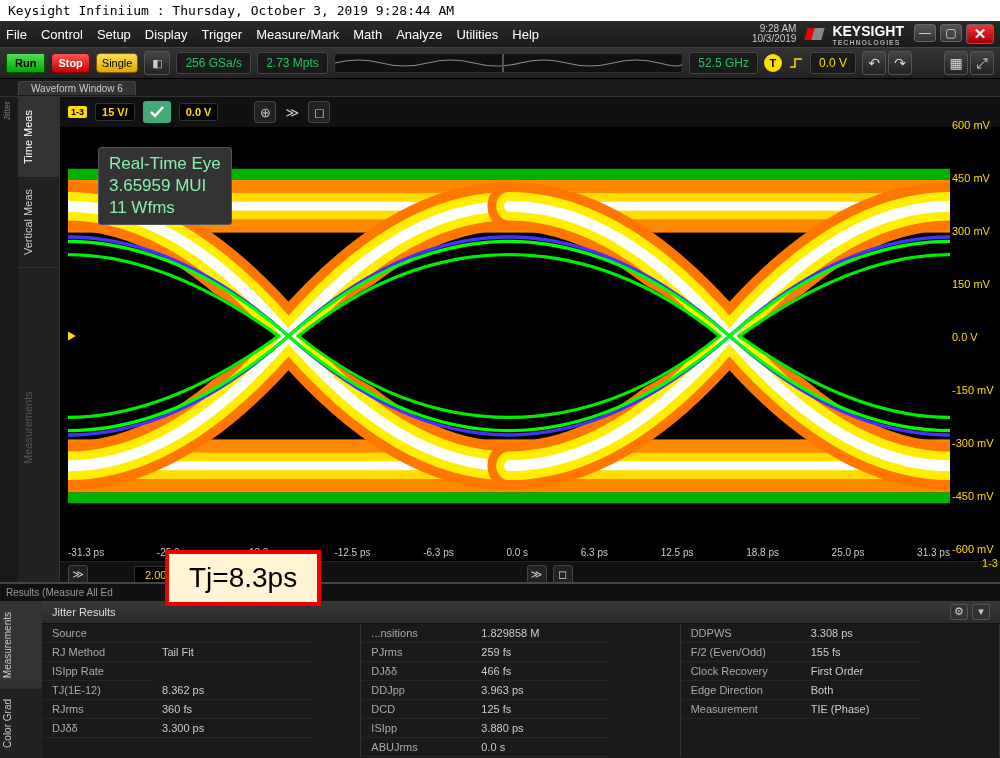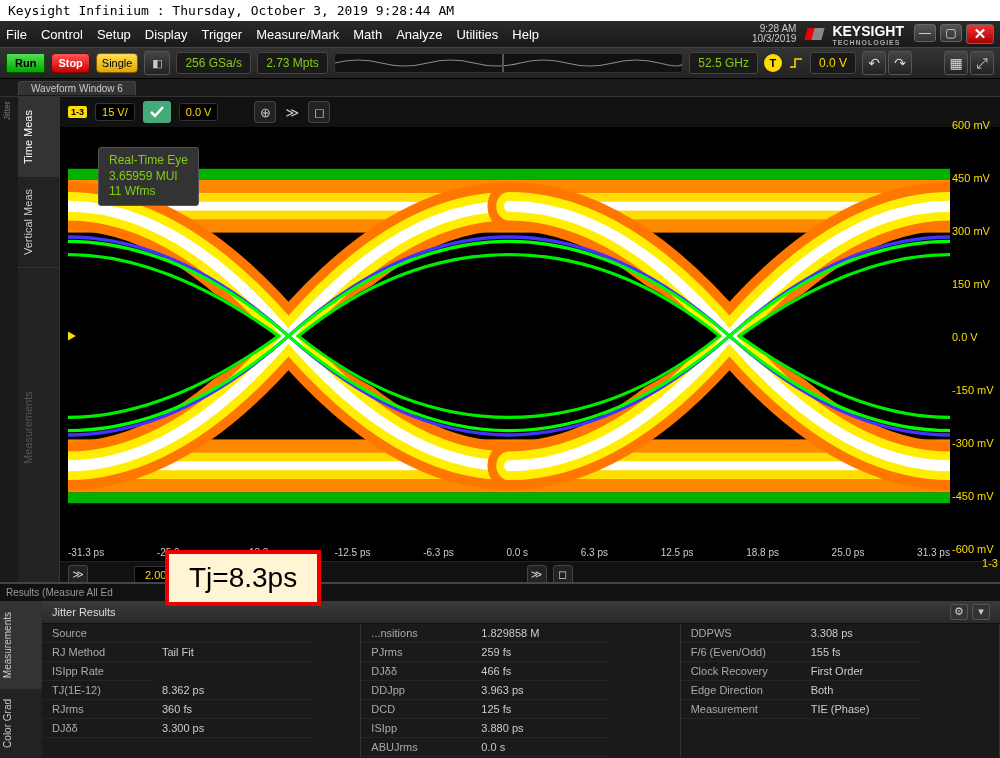--- a/index.html
+++ b/index.html
@@ -18,21 +18,21 @@
 .brand-sub { font-size: 7px; color: #aaa; display:block; letter-spacing:1px; }
 .winbtns { display: flex; gap: 4px; }
 .winbtn { width: 22px; height: 18px; background: linear-gradient(#555,#333); border:1px solid #666; border-radius:3px; display:flex; align-items:center; justify-content:center; color:#ddd; font-size:12px; cursor:pointer;}
 .winbtn.close { background: linear-gradient(#e33,#a00); color:#fff; font-weight:bold; width:28px; height:20px; font-size:15px;}
 
 
 .toolbar { background: linear-gradient(#333,#222); display:flex; align-items:center; height:32px; padding:0 6px; gap:6px; border-top:1px solid #444; border-bottom:1px solid #000;}
 .btn-run { background:linear-gradient(#5d5,#0a0); color:#000; font-weight:bold; padding:3px 8px; border-radius:0; border:1px solid #050; cursor:pointer; font-size:11px;}
 .btn-stop { background:linear-gradient(#f55,#c00); color:#fff; font-weight:bold; padding:3px 6px; border-radius:4px; border:1px solid #800; cursor:pointer; font-size:11px;}
 .btn-single { background:linear-gradient(#fd5,#da0); color:#000; padding:3px 5px; border-radius:4px; border:1px solid #850; cursor:pointer; font-size:11px;}
-.tool-field { background:#1a1a1a; border:1px solid #444; border-radius:3px; padding:3px 8px; color:#84cc16; font-size:12px; }
+.tool-field { background:#1a1a1a; border:1px solid #444; border-radius:3px; padding:3px 8px; color:#22c55e; font-size:12px; }
 .tool-icon-btn { width:26px; height:24px; background:linear-gradient(#444,#222); border:1px solid #555; border-radius:3px; display:flex; align-items:center; justify-content:center; cursor:pointer; color:#ccc;}
 .wave-preview { flex:1; height:20px; background:#111; border:1px solid #333; border-radius:3px; position:relative; display:flex; align-items:center; justify-content:center;}
 .trig-badge { background:#fd0; color:#000; width:18px; height:18px; border-radius:50%; display:flex; align-items:center; justify-content:center; font-weight:bold; font-size:11px;}
 .nav-btns { display:flex; gap:2px; }
 .nav-btn { width:24px; height:24px; background:linear-gradient(#444,#222); border:1px solid #555; border-radius:3px; display:flex; align-items:center; justify-content:center; cursor:pointer; color:#ddd; font-size:14px;}
 
 
 .tab-strip { background:#1a1a1a; height:18px; display:flex; align-items:center; padding-left:18px; border-bottom:1px solid #333;}
 .tab { background:#333; color:#ccc; padding:1px 12px; font-size:10px; border-radius:3px 3px 0 0; border:1px solid #444; border-bottom:none; cursor:pointer;}
 
@@ -42,29 +42,29 @@
 .side-tabs { width:42px; background:#222; display:flex; flex-direction:column; border-right:1px solid #333; }
 .side-tab { writing-mode:vertical-rl; transform:rotate(180deg); padding:12px 4px; color:#ccc; font-size:11px; cursor:pointer; border-bottom:1px solid #333; text-align:center;}
 .side-tab.active { background:#333; color:#fff; }
 .side-tab.dim { color:#555; }
 
 .waveform-area { flex:1; background:#000; position:relative; display:flex; flex-direction:column;}
 
 
 .ch-bar { display:flex; align-items:center; gap:8px; padding:4px 8px; background:#111; height:30px;}
 .ch-badge { background:#fd0; color:#000; font-size:9px; padding:1px 3px; border-radius:2px; font-weight:bold;}
-.ch-field { background:#000; border:1px solid #333; padding:2px 6px; font-size:11px; border-radius:3px; }
+.ch-field { background:#000; border:1px solid #333; padding:2px 6px; font-size:11px; border-radius:3px;font-weight:bold; }
 .ch-yellow { color:#fd0; }
 .ch-green-box { background:#4a7; width:28px; height:22px; border-radius:3px; display:flex; align-items:center; justify-content:center;}
 .ch-icon-btn { width:22px; height:22px; background:#222; border:1px solid #444; border-radius:3px; display:flex; align-items:center; justify-content:center; color:#ccc; cursor:pointer; font-size:13px;}
 
 
 .eye { flex:1; position:relative; margin:0 50px 0 8px; overflow:hidden; background:#000;}
 .eye-svg { width:100%; height:100%; }
-.info-box { position:absolute; top:20px; left:30px; background:#333; border:1px solid #555; padding:5px 10px; color:#84cc16; font-size:12px; border-radius:3px; z-index:5; line-height:1.3;}
+.info-box { position:absolute; top:20px; left:30px; background:#333; border:1px solid #555; padding:5px 10px; color:#86efac; font-size:17px; border-radius:3px; z-index:5; line-height:1.3;}
 .y-axis { position:absolute; right:2px; top:22px; bottom:32px; width:46px; display:flex; flex-direction:column; justify-content:space-between; pointer-events:none;}
 .y-tick { color:#fd0; font-size:11px; text-align:left; }
 .x-axis { display:flex; justify-content:space-between; padding:2px 50px 2px 8px; color:#ccc; font-size:10px; height:16px;}
 .ch-label-right { position:absolute; right:2px; bottom:18px; color:#fd0; font-size:11px;}
 
 
 .scale-bar { display:flex; align-items:center; gap:6px; padding:3px 8px; background:#111; height:26px; border-top:1px solid #222;}
 .scale-field { background:#000; border:1px solid #333; padding:2px 10px; font-size:11px; color:#fd0; border-radius:2px;margin-left:40px;}
 .scale-icon { width:20px; height:20px; background:#222; border:1px solid #444; border-radius:3px; display:flex; align-items:center; justify-content:center; color:#ccc; cursor:pointer; font-size:11px;}
 
@@ -372,21 +372,21 @@
               <div class="rcell label" style="width: 110px;">ABUJrms</div>
               <div class="rcell" style="width: 140px;">0.0 s</div>
             </div>
           </div>
         <div class="col-group" id="rcol3">
             <div style="display: flex;">
               <div class="rcell label" style="width: 120px;">DDPWS</div>
               <div class="rcell" style="width: 120px;">3.308 ps</div>
             </div>
             <div style="display: flex;">
-              <div class="rcell label" style="width: 120px;">F/6 (Even/Odd)</div>
+              <div class="rcell label" style="width: 120px;">F/2 (Even/Odd)</div>
               <div class="rcell" style="width: 120px;">155 fs</div>
             </div>
             <div style="display: flex;">
               <div class="rcell label" style="width: 120px;">Clock Recovery</div>
               <div class="rcell" style="width: 120px;">First Order</div>
             </div>
             <div style="display: flex;">
               <div class="rcell label" style="width: 120px;">Edge Direction</div>
               <div class="rcell" style="width: 120px;">Both</div>
             </div>

